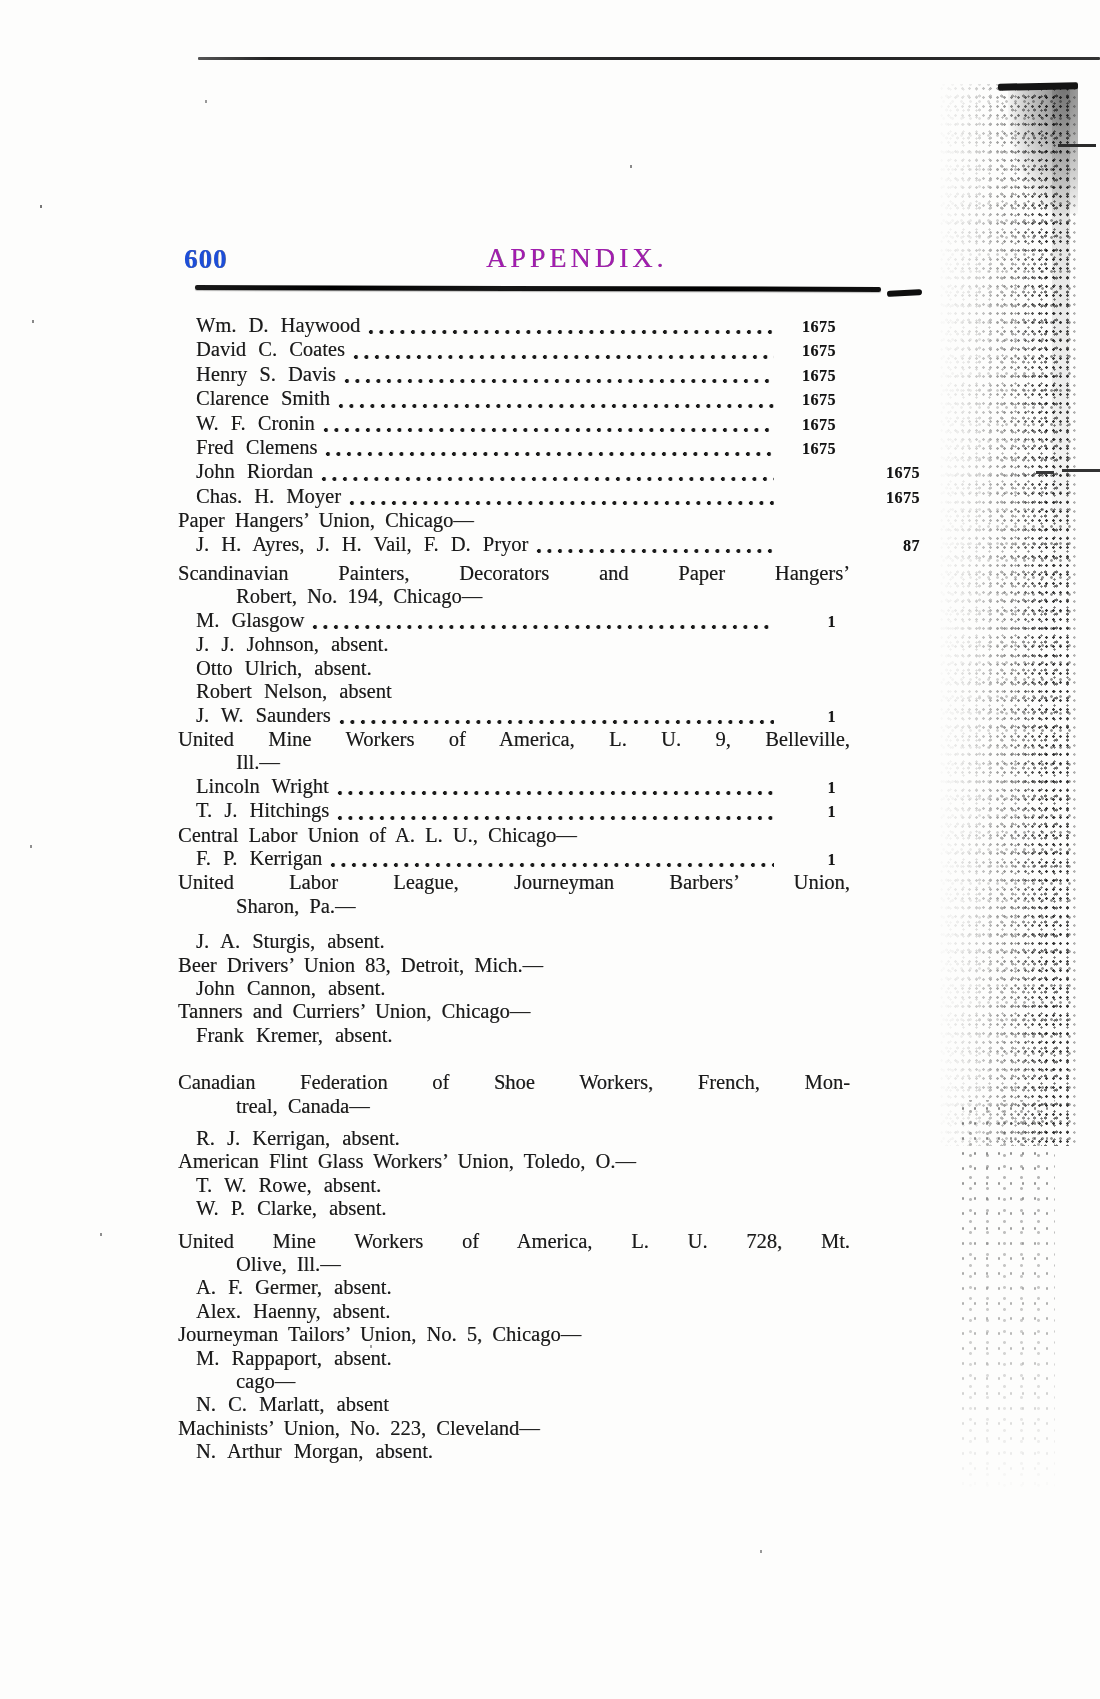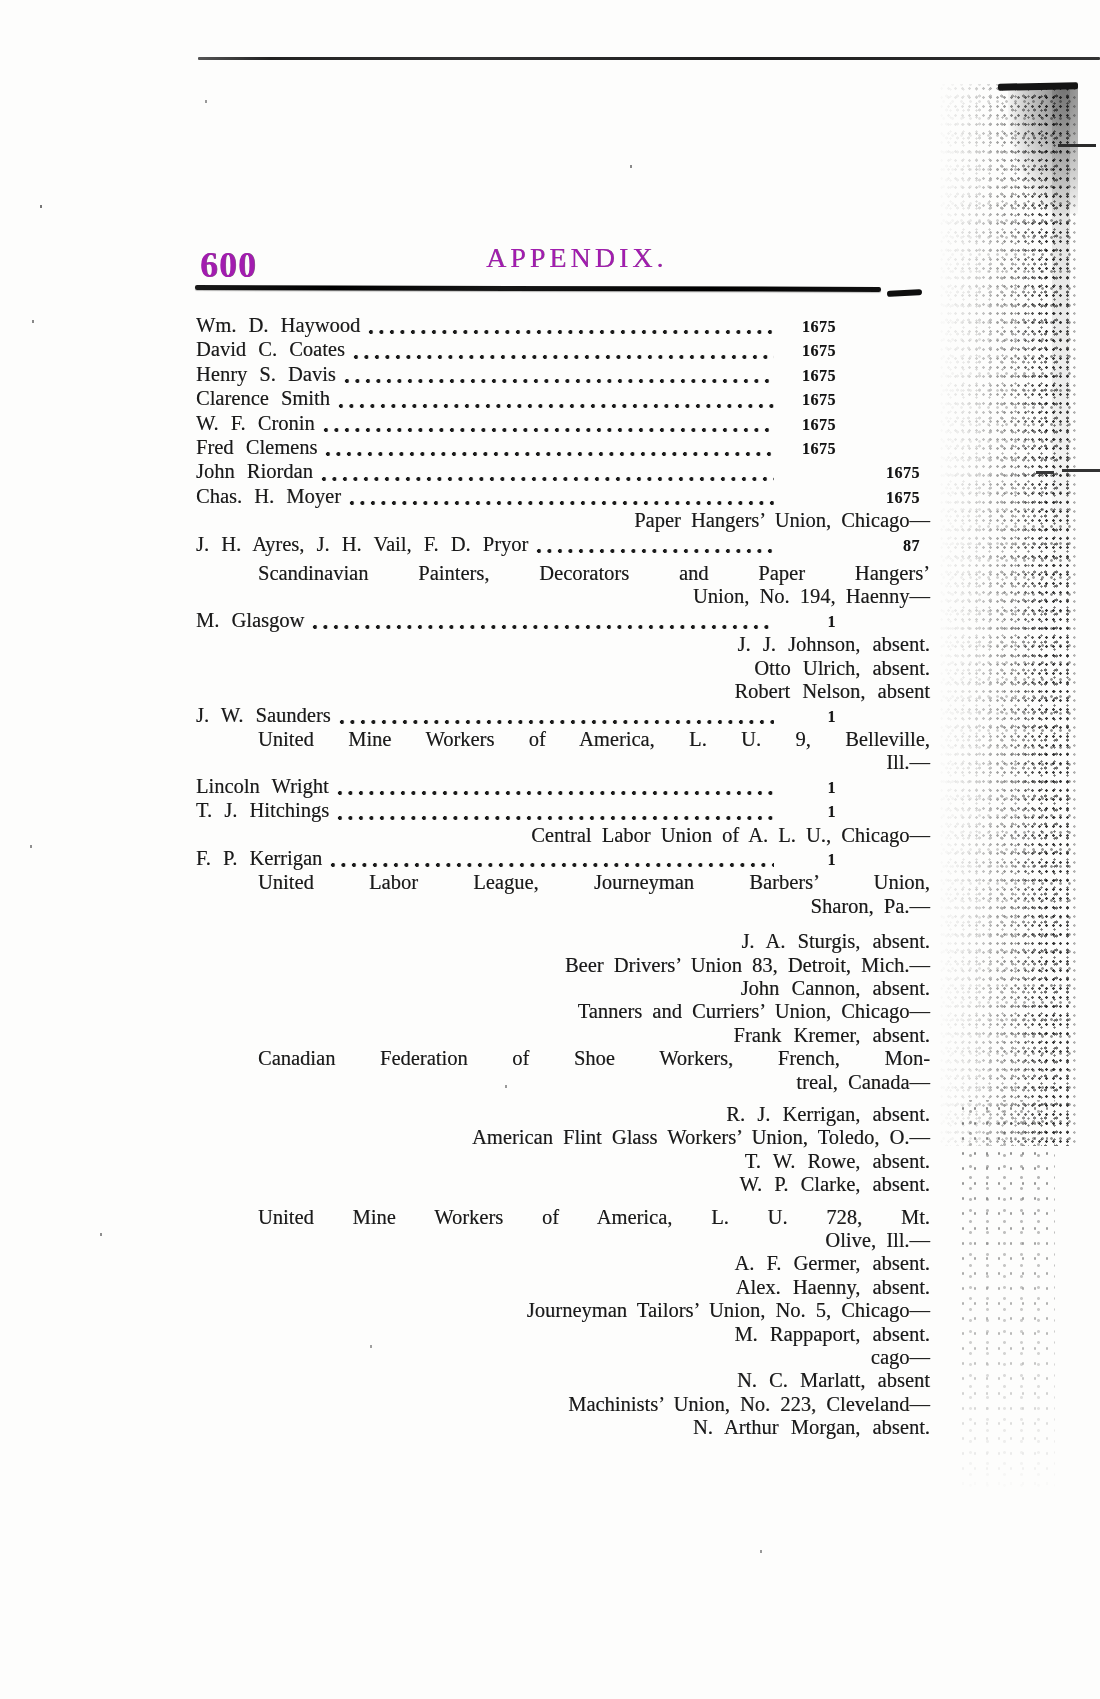--- a/index.html
+++ b/index.html
@@ -55,22 +55,22 @@
   .dash-a{position:absolute;left:1058px;top:144px;width:38px;height:3px;background:#2b2b2b;}
   .dash-b1{position:absolute;left:1036px;top:471px;width:18px;height:3px;background:#3a3a3a;}
   .dash-b2{position:absolute;left:1062px;top:469px;width:38px;height:3px;background:#333;}
   .specks{position:absolute;left:40px;top:205px;width:2px;height:3px;background:#777;
     box-shadow:-8px 115px 0 #888,165px -105px 0 #999,590px -40px 0 #8a8a8a,
                -10px 640px 0 #909090,465px 880px 0 #9a9a9a,60px 1028px 0 #8f8f8f,
                720px 1345px 0 #999,330px 1140px 0 #a0a0a0;}
   
   .hdr{position:absolute;left:0;top:238px;width:1100px;height:50px;}
   .pagenum{
-    position:absolute;left:200px;top:6px;
-    font-size:36px;font-weight:bold;letter-spacing:1px;color:#a21caf;
+    position:absolute;left:184px;top:6px;
+    font-size:27px;font-weight:bold;letter-spacing:1px;color:#1d4ed8;
     text-shadow:.4px .4px .6px rgba(0,0,0,.5);
   }
   .apx-title{
     position:absolute;left:486px;top:4px;
     font-size:28px;letter-spacing:4px;color:#a21caf;
     text-shadow:.4px .4px .5px rgba(0,0,0,.45);
   }
   .hdr-rule{
     position:absolute;left:195px;top:286px;width:686px;height:5px;
     background:linear-gradient(90deg,#1a1a1a,#000 20%,#171717 45%,#000 75%,#101010);
@@ -80,21 +80,21 @@
   .hdr-dash{
     position:absolute;left:887px;top:290px;width:35px;height:6px;background:#0e0e0e;
     transform:rotate(-3deg);border-radius:3px;
   }
   
   .content{
     position:absolute;left:178px;top:314px;width:752px;
     font-size:20.5px;line-height:23.4px;
     text-shadow:.35px .35px .5px rgba(0,0,0,.42);
   }
-  .row{display:flex;align-items:baseline;white-space:nowrap;justify-content:flex-end;}
+  .row{display:flex;align-items:baseline;white-space:nowrap;}
   .row .txt{flex:0 0 auto;}
   .row.vote .txt,.row.absent .txt{margin-left:18px;word-spacing:7px;}
   .row.union .txt{margin-left:0;word-spacing:5px;}
   .row.cont .txt{margin-left:58px;word-spacing:5px;}
   .row.justify .txt{
     flex:0 0 672px;width:672px;white-space:normal;
     text-align:justify;text-align-last:justify;word-spacing:2px;
   }
   .leader{
     flex:1 1 auto;min-width:14px;height:10px;align-self:flex-end;
@@ -183,21 +183,21 @@
     <div class="row vote">
       <span class="txt">J. H. Ayres, J. H. Vail, F. D. Pryor</span>
       <span class="leader"></span>
       <span class="col a"></span>
       <span class="col b">87</span>
     </div>
     <div class="row union justify" style="margin-top: 5px;">
       <span class="txt">Scandinavian Painters, Decorators and Paper Hangers’</span>
     </div>
     <div class="row cont">
-      <span class="txt">Union, No. 194, Haenny—</span>
+      <span class="txt">Robert, No. 194, Chicago—</span>
     </div>
     <div class="row vote">
       <span class="txt">M. Glasgow</span>
       <span class="leader"></span>
       <span class="col a">1</span>
       <span class="col b"></span>
     </div>
     <div class="row absent">
       <span class="txt">J. J. Johnson, absent.</span>
     </div>
@@ -254,21 +254,21 @@
     </div>
     <div class="row absent">
       <span class="txt">John Cannon, absent.</span>
     </div>
     <div class="row union">
       <span class="txt">Tanners and Curriers’ Union, Chicago—</span>
     </div>
     <div class="row absent">
       <span class="txt">Frank Kremer, absent.</span>
     </div>
-    <div class="row union justify" style="margin-top: 0;">
+    <div class="row union justify" style="margin-top: 24px;">
       <span class="txt">Canadian Federation of Shoe Workers, French, Mon-</span>
     </div>
     <div class="row cont">
       <span class="txt">treal, Canada—</span>
     </div>
     <div class="row absent" style="margin-top: 9px;">
       <span class="txt">R. J. Kerrigan, absent.</span>
     </div>
     <div class="row union">
       <span class="txt">American Flint Glass Workers’ Union, Toledo, O.—</span>

